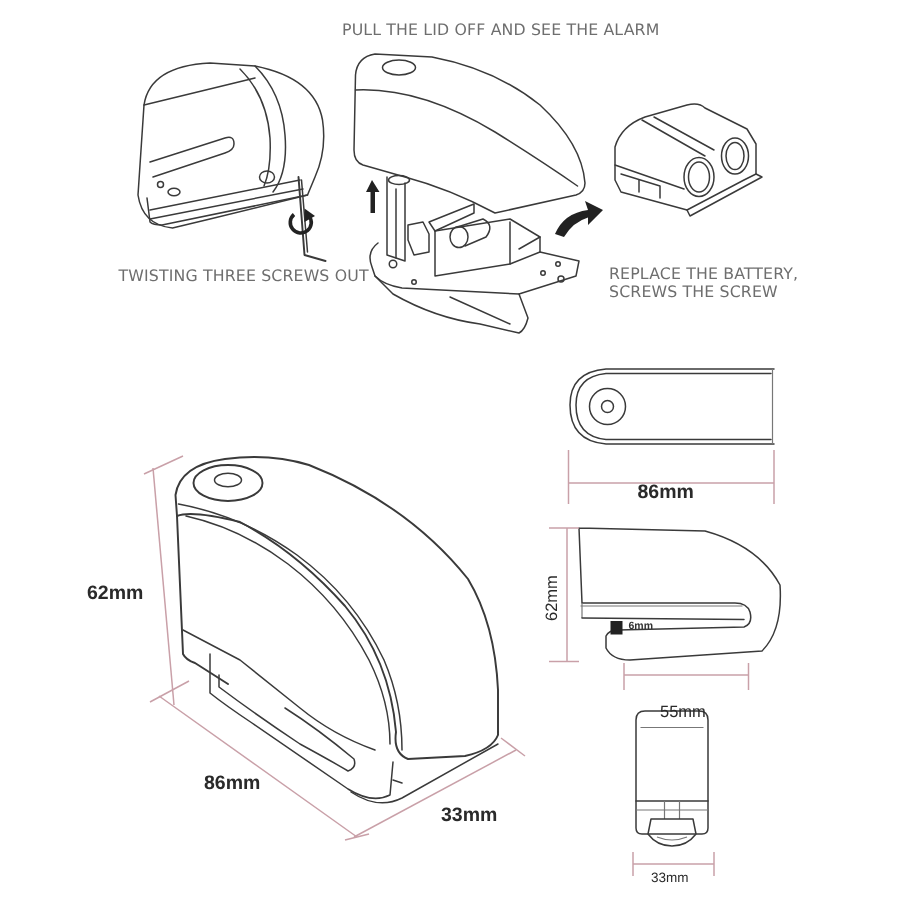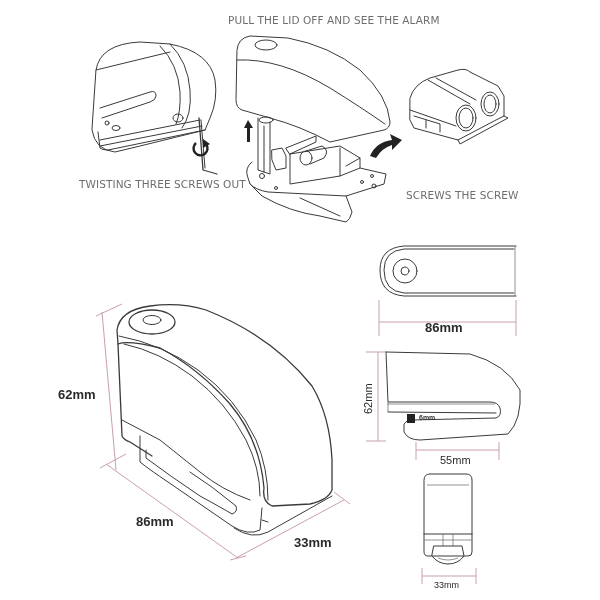--- a/index.html
+++ b/index.html
@@ -168,30 +168,31 @@
     <path class="dl" d="M106,464 L238,558"></path>
     <path class="dl" d="M230,560 L246,556"></path>
     <path class="dl" d="M236,558 L344,500"></path>
     <path class="dl" d="M334,492 L350,504"></path>
   </g>
 </svg>
 
   
   <div class="caption" style="left:228px; top:14px;">PULL THE LID OFF AND SEE THE ALARM</div>
   <div class="caption" style="left:79px; top:178px;">TWISTING THREE SCREWS OUT</div>
+  <div class="caption" style="left:406px; top:177px;">REPLACE THE BATTERY,</div>
   <div class="caption" style="left:406px; top:189px;">SCREWS THE SCREW</div>
 
   
   <div class="dim dim-lg" style="left:58px; top:387px;">62mm</div>
   <div class="dim dim-lg" style="left:136px; top:514px;">86mm</div>
   <div class="dim dim-lg" style="left:294px; top:535px;">33mm</div>
 
   
   <div class="dim dim-lg" style="left:425px; top:320px;">86mm</div>
 
   
   <div class="dim dim-md dim-vert" style="left:362px; top:414px;">62mm</div>
   <div class="dim label-6mm" style="left:419px; top:414px;">6mm</div>
-  <div class="dim dim-md" style="left:440px; top:454px;">55mm</div>
+  <div class="dim dim-md" style="left:440px; top:469px;">55mm</div>
 
   
   <div class="dim dim-sm" style="left:434px; top:580px;">33mm</div>
 </div>
 
 </body></html>

